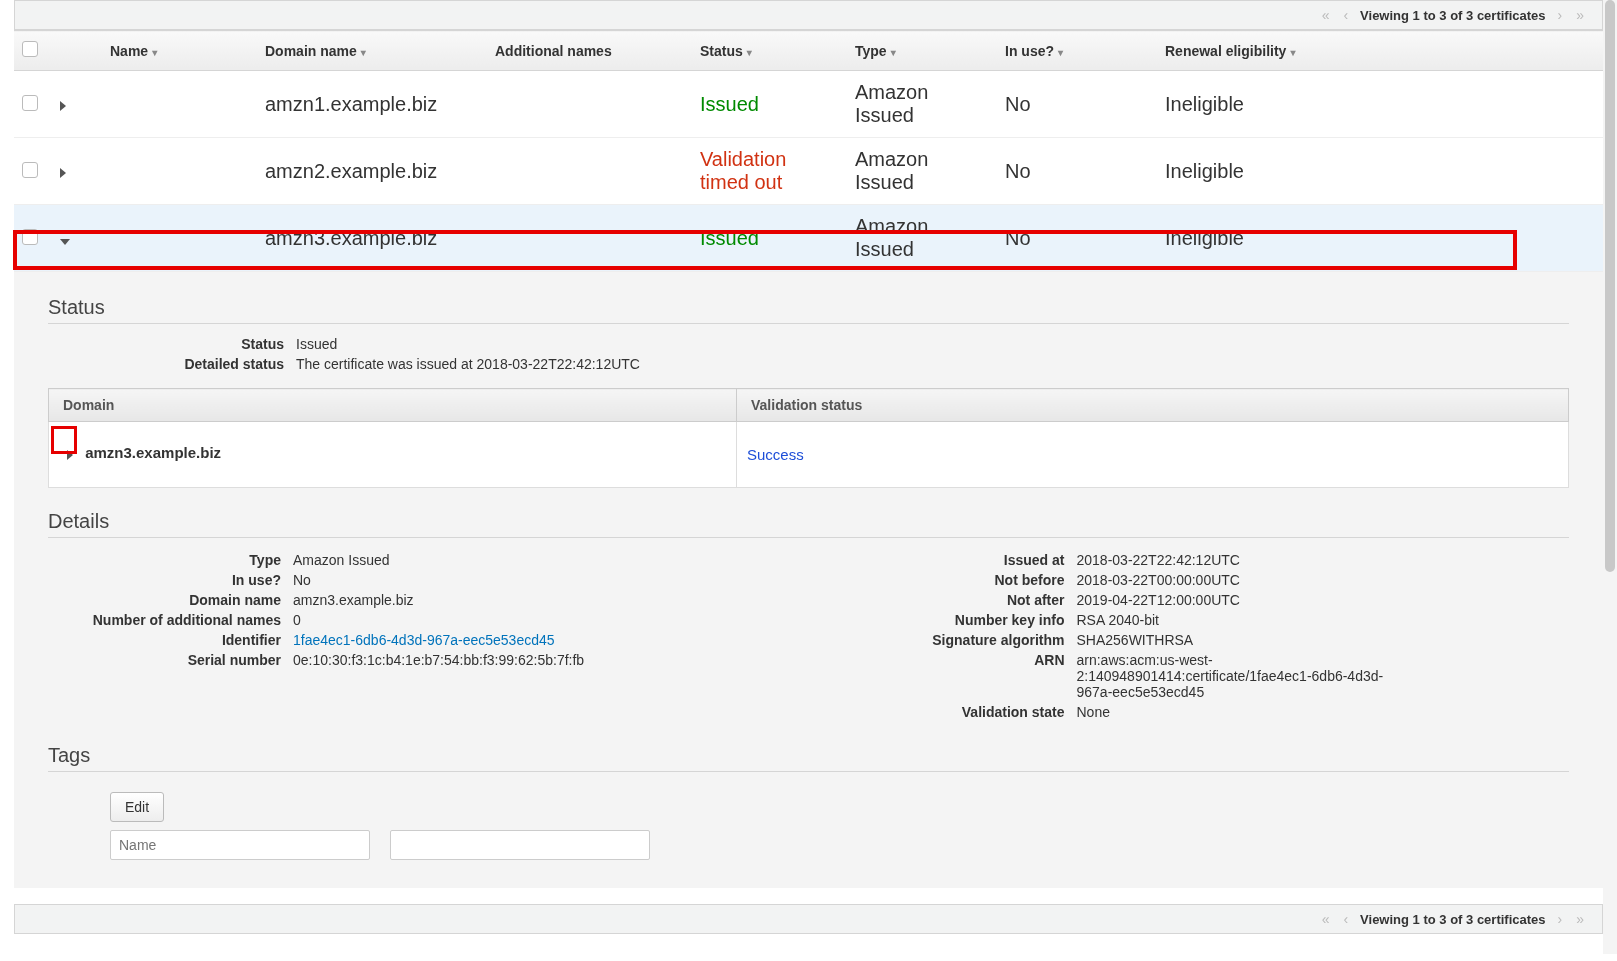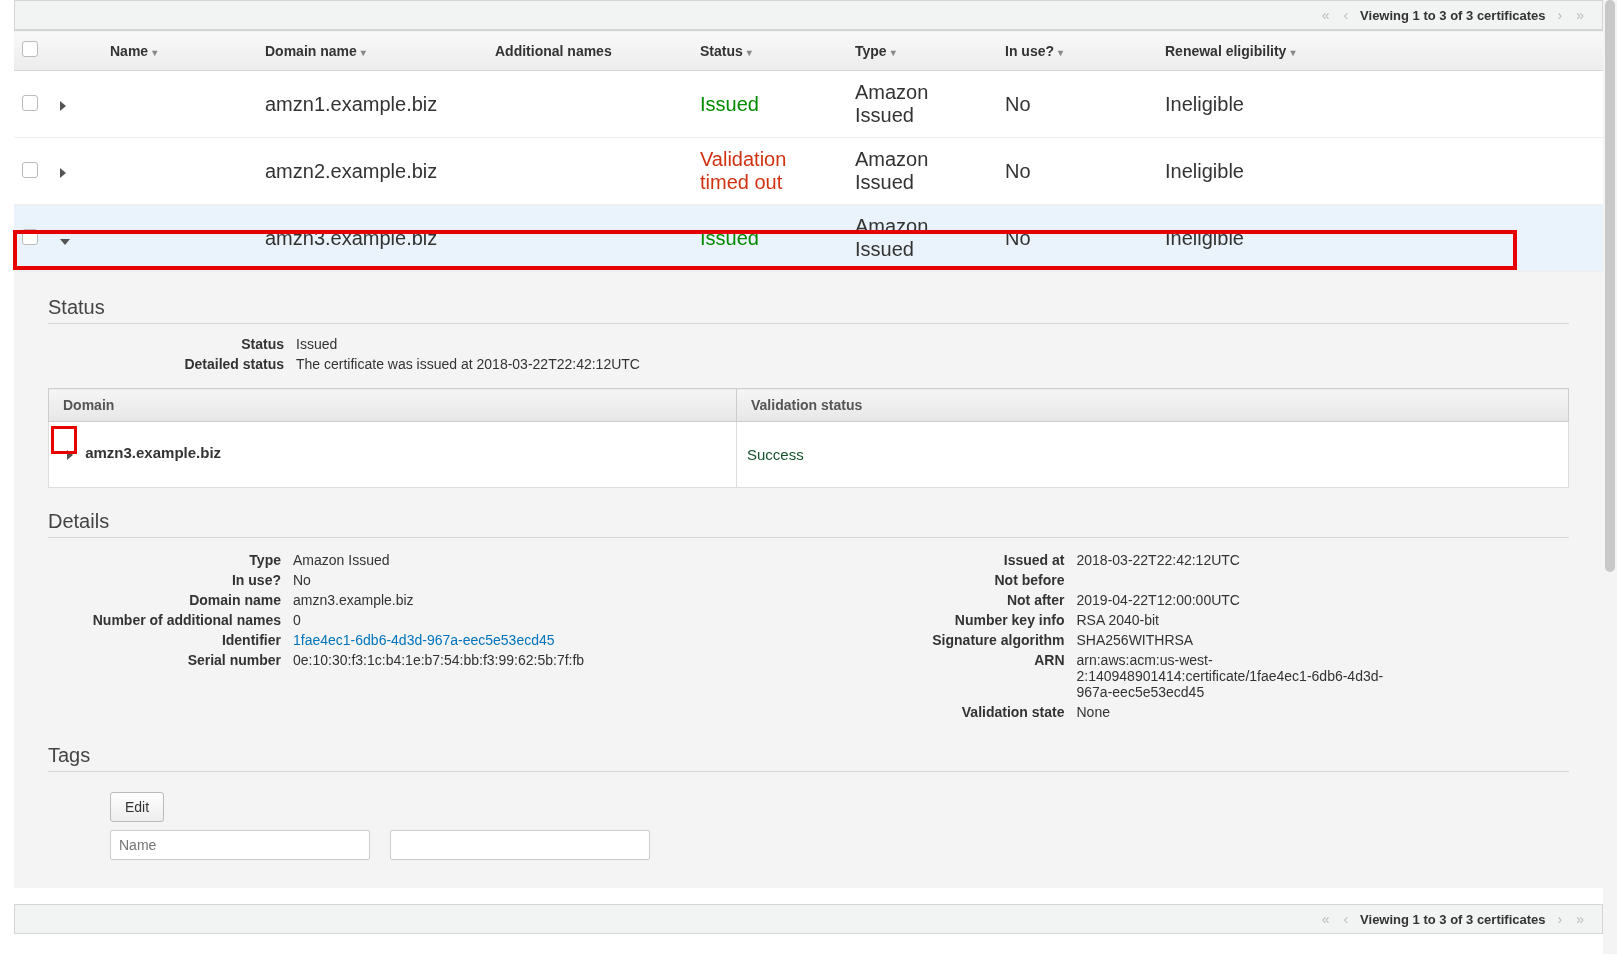--- a/index.html
+++ b/index.html
@@ -150,21 +150,21 @@
     left: 2px; top: 4px;
     width: 26px; height: 28px;
     border: 3px solid #e60000;
     pointer-events: none;
   }
   .domain-table .dom-expander {
     width: 22px;
     text-align: center;
     padding: 12px 4px;
   }
-  .domain-table .val-success { color: #14532d; font-weight: 400; margin-top: 44px; }
+  .domain-table .val-success { color: #1d4ed8; font-weight: 400; margin-top: 44px; }
 
   
   .export-line {
     margin: 14px 0 4px 8px;
     font-size: 13.5px;
     color: #555;
   }
   .export-line a { color: #0073bb; text-decoration: none; }
   .dl-icon {
     color: #0073bb;
@@ -384,20 +384,21 @@
               <div class="kv-val">0e:10:30:f3:1c:b4:1e:b7:54:bb:f3:99:62:5b:7f:fb</div>
             </div>
       </div>
       <div class="col right">
         <div class="kv-row">
               <div class="kv-key">Issued at</div>
               <div class="kv-val">2018-03-22T22:42:12UTC</div>
             </div>
         <div class="kv-row">
               <div class="kv-key">Not before</div>
+              <div class="kv-val">2018-03-22T00:00:00UTC</div>
             </div>
         <div class="kv-row">
               <div class="kv-key">Not after</div>
               <div class="kv-val">2019-04-22T12:00:00UTC</div>
             </div>
         <div class="kv-row">
               <div class="kv-key">Number key info</div>
               <div class="kv-val">RSA 2040-bit</div>
             </div>
         <div class="kv-row">

